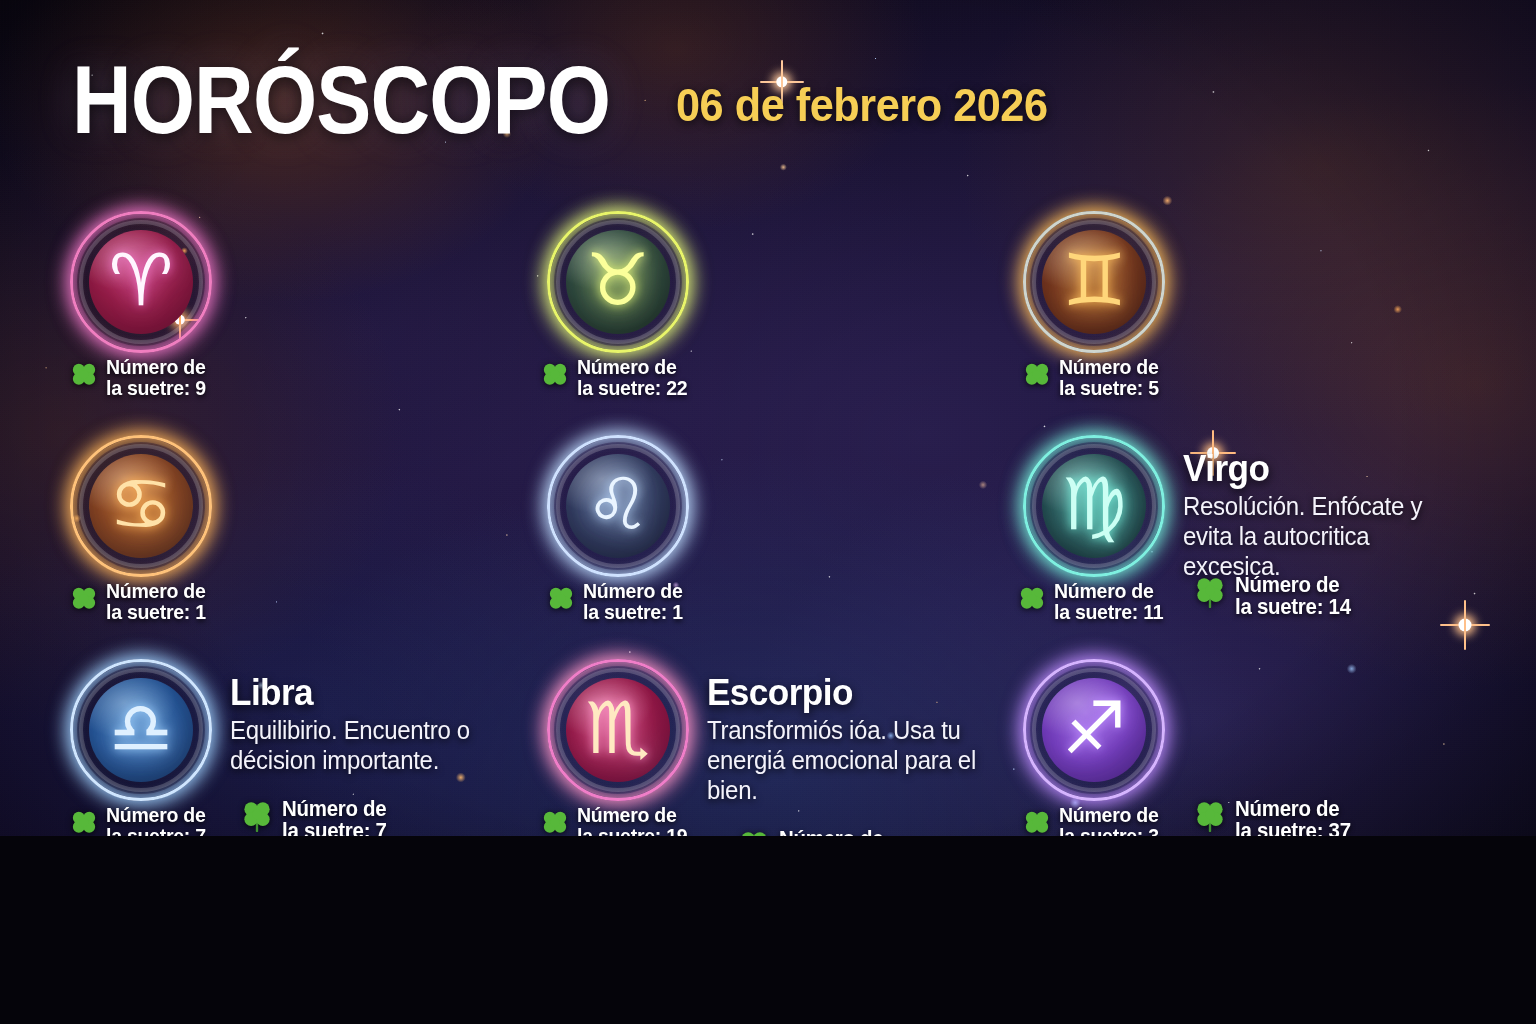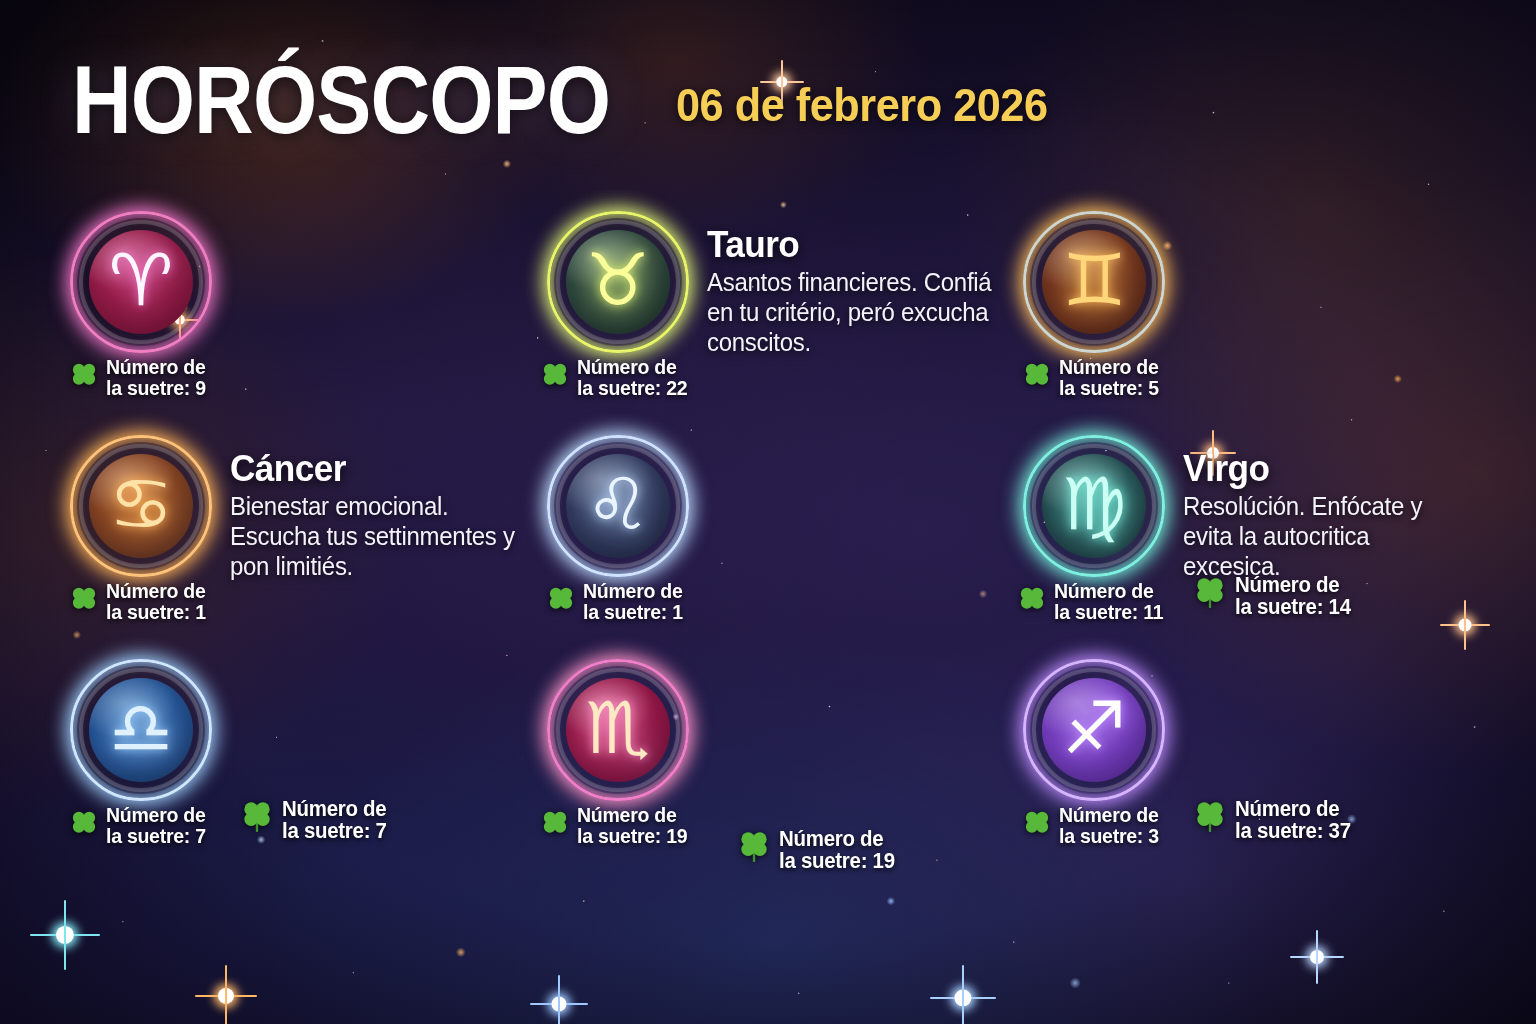--- a/index.html
+++ b/index.html
@@ -4,21 +4,21 @@
 <title>Horóscopo</title>
 <style>
   html, body {
     margin: 0;
     padding: 0;
     background: #05040a;
   }
   #poster {
     position: relative;
     width: 1536px;
-    height: 1024px;
+    height: 836px;
     overflow: hidden;
     font-family: "Liberation Sans", sans-serif;
     background-color: #737373;
     user-select: none;
   }
 
   
   .bg-layer {
     position: absolute;
     inset: 0;
@@ -376,24 +376,20 @@
     <circle cx="10.5" cy="20.0" r="6.4" fill="#57B83A"></circle>
     <circle cx="21.5" cy="20.0" r="6.4" fill="#57B83A"></circle>
     <circle cx="16" cy="15.3" r="4.6" fill="#57B83A"></circle>
   </svg></span>
         <span class="lucky-text">
           <span>Número de</span><br>
           <span>la suetre: 22</span>
         </span>
       </div>
     </div>
-    <div class="body-col">
-      <div class="sign-name">Tauro</div>
-      <div class="sign-desc">Asantos financieres. Confiá en tu critério, peró excucha conscitos.</div>
-    </div>
 
   </div>
       <div class="sign">
     <div class="medallion-col">
       <div class="medallion" style="box-shadow:0 0 26px 6px rgba(255,190,90,0.35);">
         <div class="disc" style="background:radial-gradient(circle at 42% 34%, #8a4a28 0%, #6b2f1c 45%, #3c1a14 100%);"></div>
         <div class="ring-outer" style="border-color:#cfd6cf; box-shadow:0 0 18px 3px rgba(255,190,90,0.95), inset 0 0 12px rgba(255,190,90,0.95);"></div>
         <div class="ring-mid" style="border-color:rgba(255,255,255,0.18);"></div>
         <div class="gloss"></div>
         <span class="glyph" style="color:#ffd67a; text-shadow:0 0 10px rgba(255,190,90,0.95), 0 0 24px rgba(255,190,90,0.95), 0 0 40px rgba(255,190,90,0.95);">♊</span>
@@ -432,24 +428,20 @@
     <circle cx="10.5" cy="20.0" r="6.4" fill="#57B83A"></circle>
     <circle cx="21.5" cy="20.0" r="6.4" fill="#57B83A"></circle>
     <circle cx="16" cy="15.3" r="4.6" fill="#57B83A"></circle>
   </svg></span>
         <span class="lucky-text">
           <span>Número de</span><br>
           <span>la suetre: 1</span>
         </span>
       </div>
     </div>
-    <div class="body-col">
-      <div class="sign-name">Cáncer</div>
-      <div class="sign-desc">Bienestar emocional. Escucha tus settinmentes y pon limitiés.</div>
-    </div>
 
   </div>
       <div class="sign">
     <div class="medallion-col">
       <div class="medallion" style="box-shadow:0 0 26px 6px rgba(190,220,255,0.35);">
         <div class="disc" style="background:radial-gradient(circle at 42% 34%, #4a5a84 0%, #2c3558 48%, #171c33 100%);"></div>
         <div class="ring-outer" style="border-color:#cfe2ff; box-shadow:0 0 18px 3px rgba(190,220,255,0.95), inset 0 0 12px rgba(190,220,255,0.95);"></div>
         <div class="ring-mid" style="border-color:rgba(255,255,255,0.18);"></div>
         <div class="gloss"></div>
         <span class="glyph" style="color:#e9f4ff; text-shadow:0 0 10px rgba(190,220,255,0.95), 0 0 24px rgba(190,220,255,0.95), 0 0 40px rgba(190,220,255,0.95);">♌</span>
@@ -532,20 +524,24 @@
     <circle cx="10.5" cy="20.0" r="6.4" fill="#57B83A"></circle>
     <circle cx="21.5" cy="20.0" r="6.4" fill="#57B83A"></circle>
     <circle cx="16" cy="15.3" r="4.6" fill="#57B83A"></circle>
   </svg></span>
         <span class="lucky-text">
           <span>Número de</span><br>
           <span>la suetre: 7</span>
         </span>
       </div>
     </div>
+    <div class="body-col">
+      <div class="sign-name">Libra</div>
+      <div class="sign-desc">Equilibirio. Encuentro o décision importante.</div>
+    </div>
 
       <div class="lucky-extra" style="left:178px; top:136px;">
         <span class="clover"><svg width="34" height="34" viewBox="0 0 32 32" aria-hidden="true">
     <path d="M16 19 C16 24, 16 27, 16 31" stroke="#3f9130" stroke-width="2.2" fill="none" stroke-linecap="round"></path>
     <circle cx="10.5" cy="10.5" r="6.4" fill="#57B83A"></circle>
     <circle cx="21.5" cy="10.5" r="6.4" fill="#57B83A"></circle>
     <circle cx="10.5" cy="20.0" r="6.4" fill="#57B83A"></circle>
     <circle cx="21.5" cy="20.0" r="6.4" fill="#57B83A"></circle>
     <circle cx="16" cy="15.3" r="4.6" fill="#57B83A"></circle>
   </svg></span>
@@ -572,20 +568,24 @@
     <circle cx="10.5" cy="20.0" r="6.4" fill="#57B83A"></circle>
     <circle cx="21.5" cy="20.0" r="6.4" fill="#57B83A"></circle>
     <circle cx="16" cy="15.3" r="4.6" fill="#57B83A"></circle>
   </svg></span>
         <span class="lucky-text">
           <span>Número de</span><br>
           <span>la suetre: 19</span>
         </span>
       </div>
     </div>
+    <div class="body-col">
+      <div class="sign-name">Escorpio</div>
+      <div class="sign-desc">Transformiós ióа. Usa tu energiá emocional para el bien.</div>
+    </div>
 
       <div class="lucky-extra" style="left:198px; top:166px;">
         <span class="clover"><svg width="34" height="34" viewBox="0 0 32 32" aria-hidden="true">
     <path d="M16 19 C16 24, 16 27, 16 31" stroke="#3f9130" stroke-width="2.2" fill="none" stroke-linecap="round"></path>
     <circle cx="10.5" cy="10.5" r="6.4" fill="#57B83A"></circle>
     <circle cx="21.5" cy="10.5" r="6.4" fill="#57B83A"></circle>
     <circle cx="10.5" cy="20.0" r="6.4" fill="#57B83A"></circle>
     <circle cx="21.5" cy="20.0" r="6.4" fill="#57B83A"></circle>
     <circle cx="16" cy="15.3" r="4.6" fill="#57B83A"></circle>
   </svg></span>

